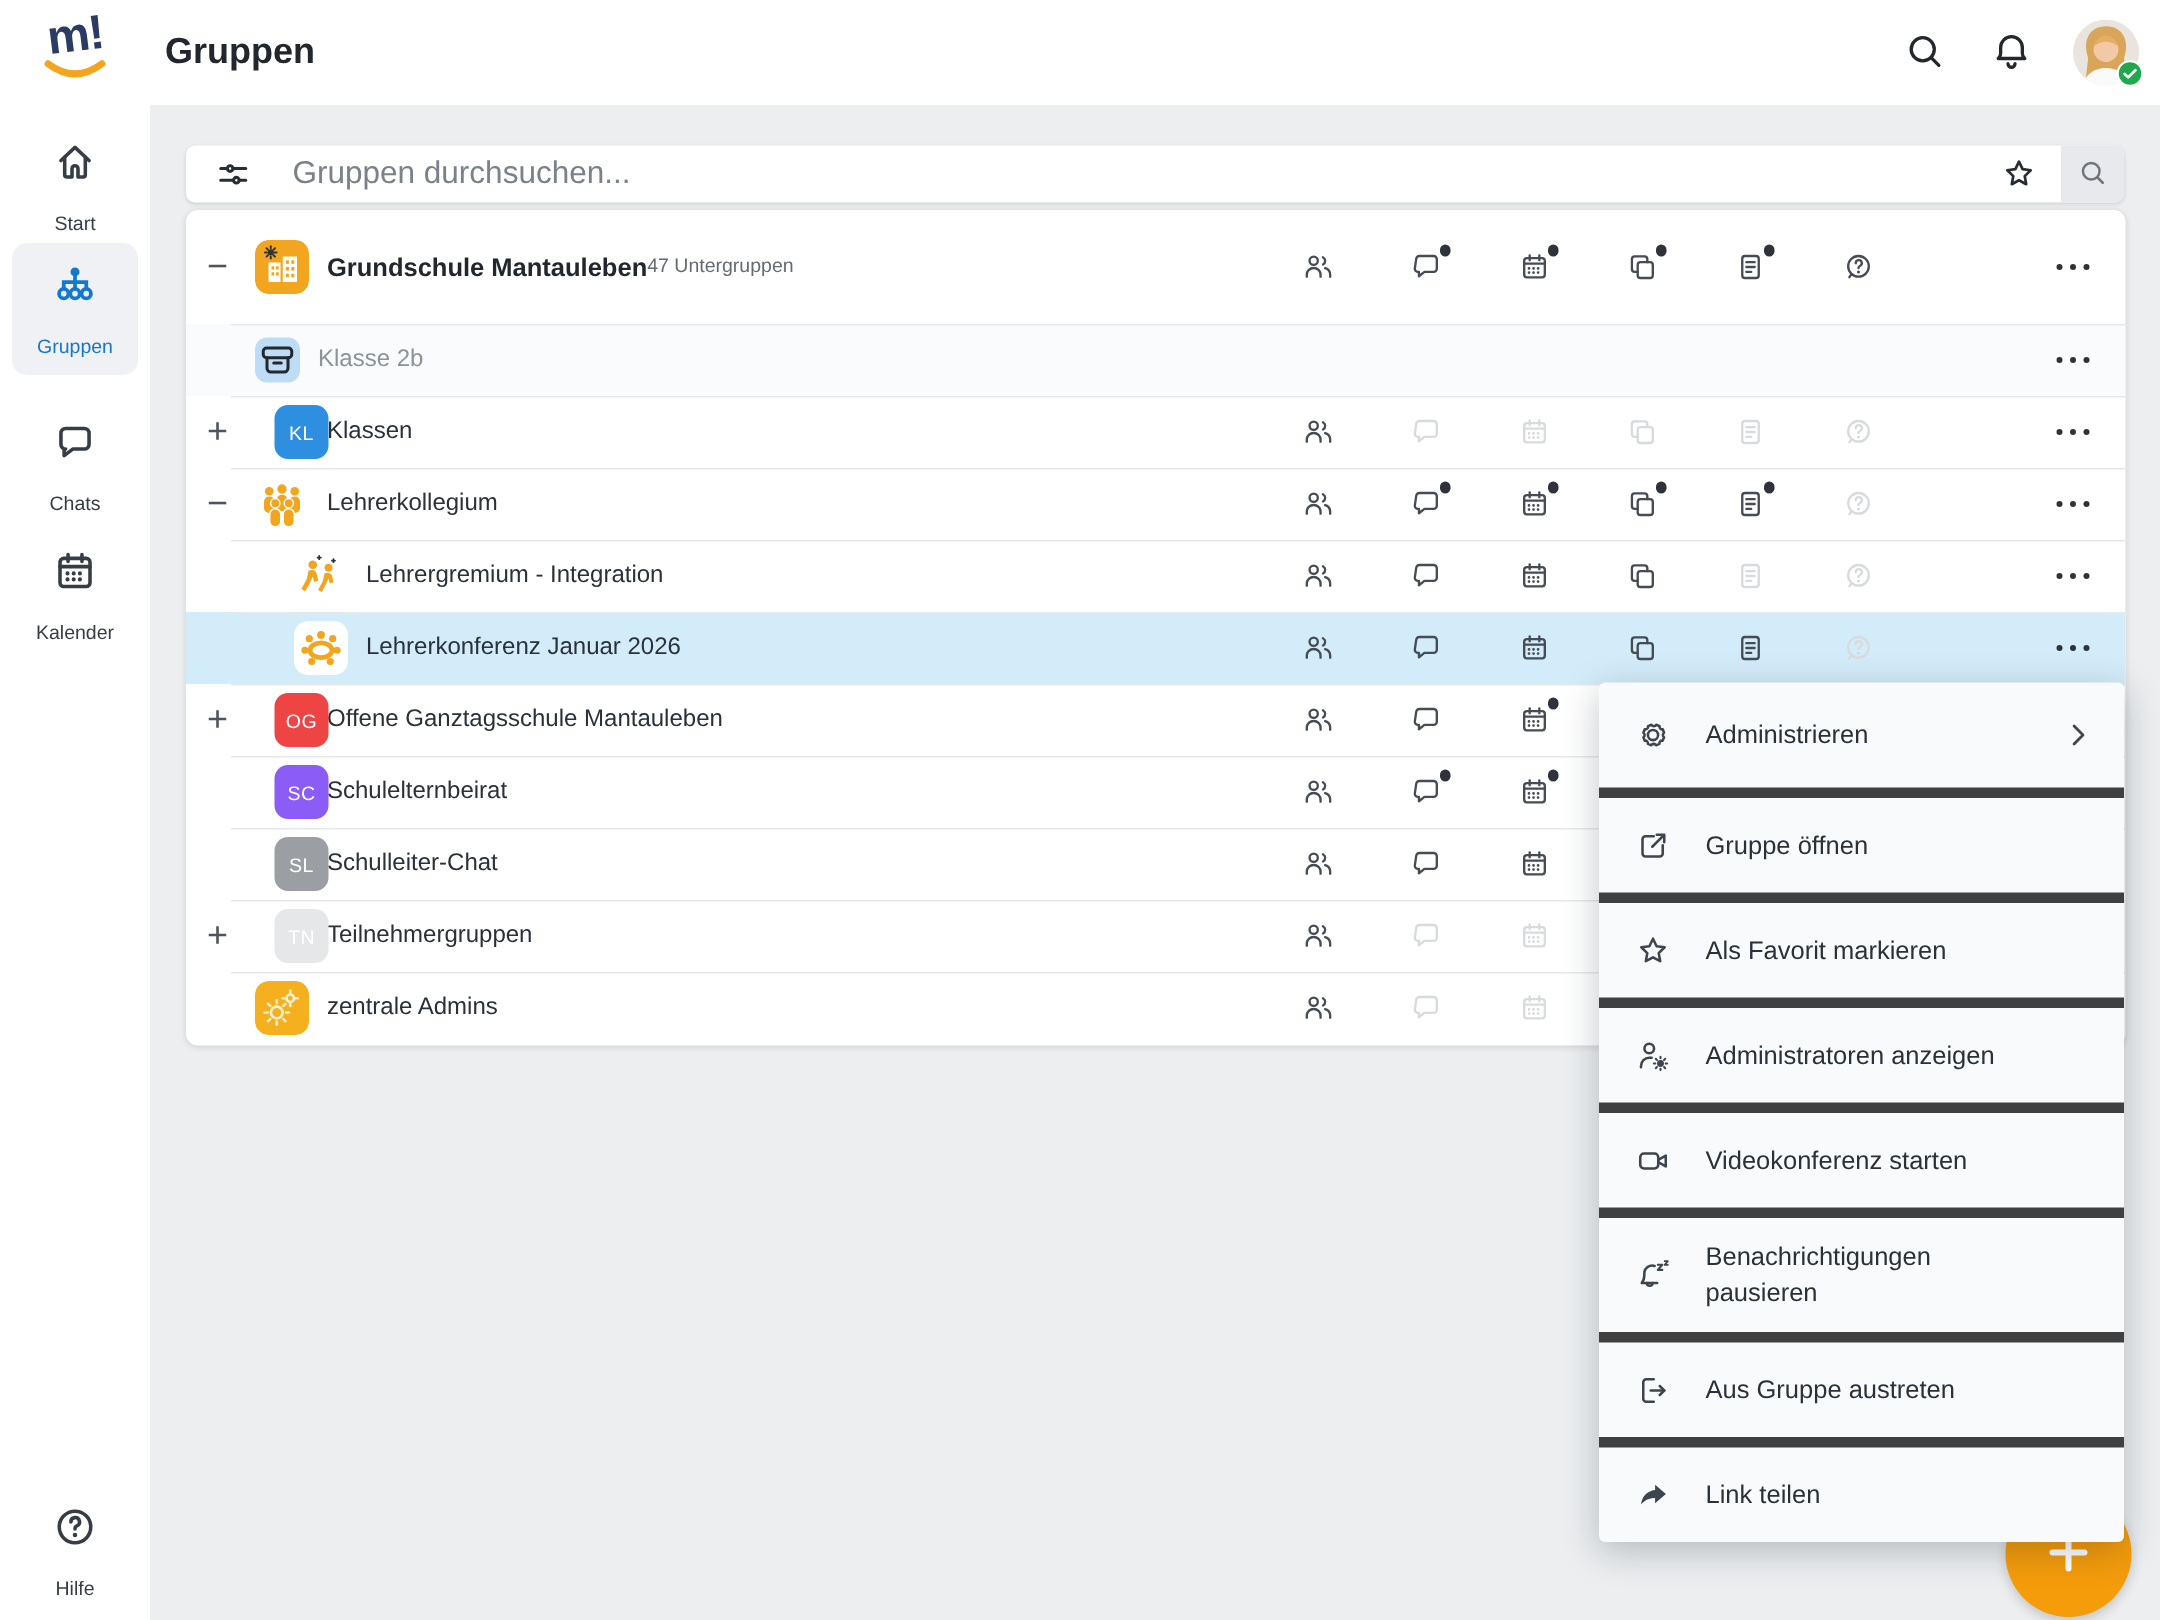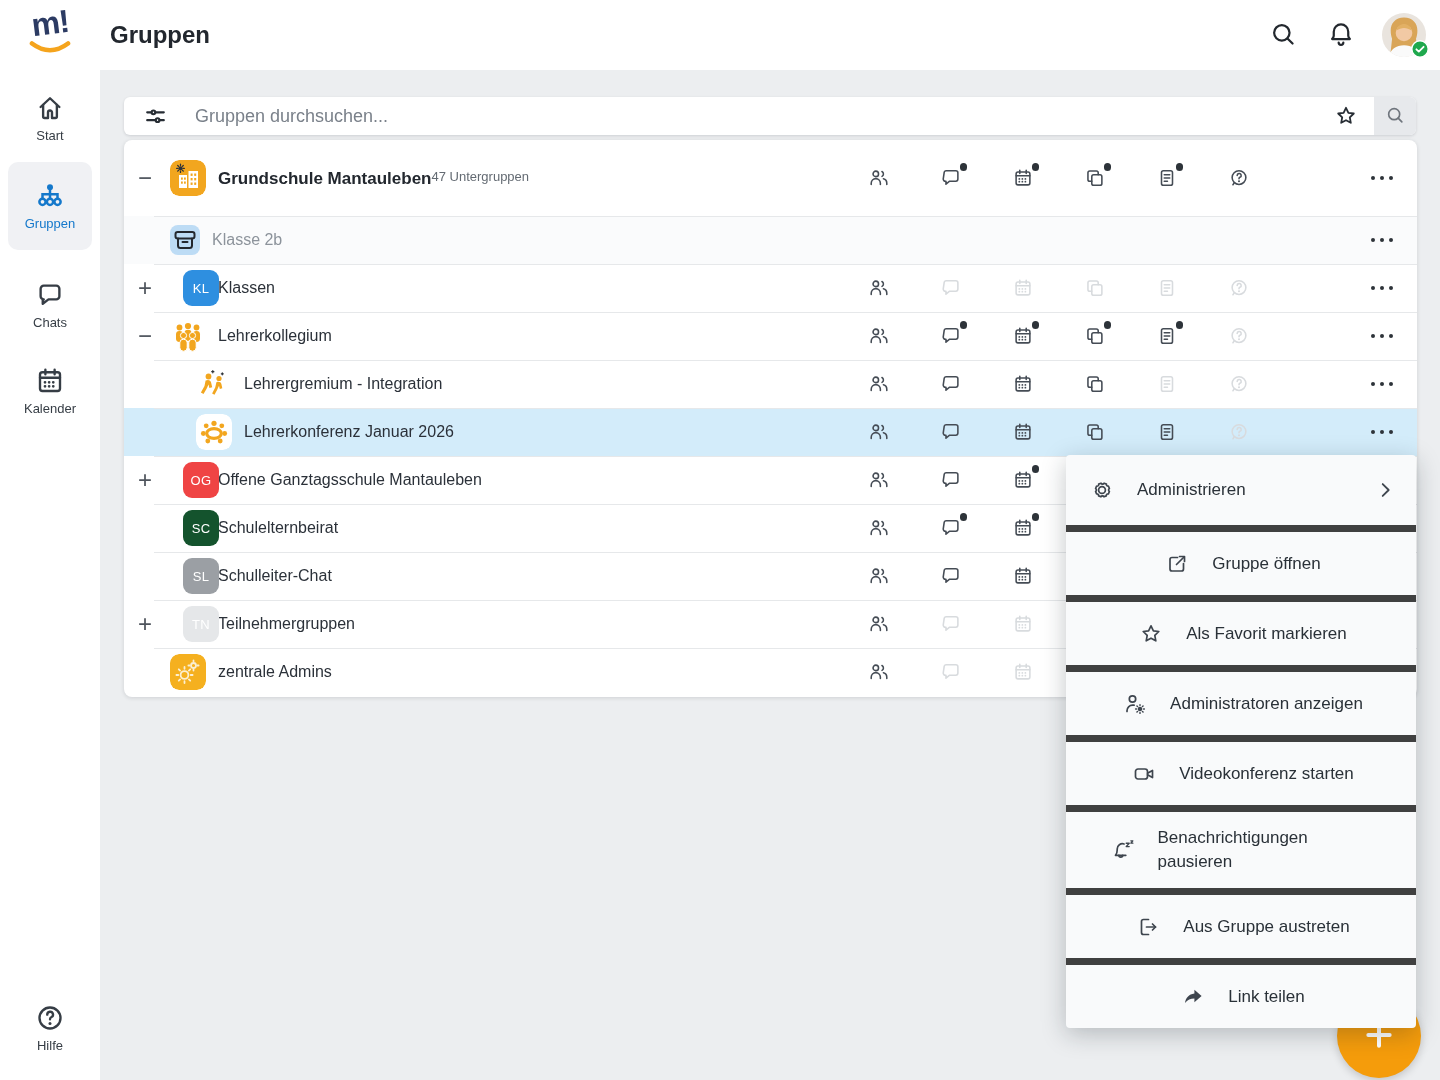--- a/index.html
+++ b/index.html
@@ -12,33 +12,33 @@
   .logo{position:absolute;left:24px;top:6px;width:52px;text-align:center;cursor:pointer;}
   .logo-text{display:block;font-size:32px;line-height:34px;font-weight:700;color:#2C3B63;letter-spacing:-1px;transform:rotate(-7deg);}
   .page-title{position:absolute;left:110px;top:0;height:70px;margin:0;display:flex;align-items:center;font-size:24px;font-weight:700;color:#22272E;}
   .hdr-actions{position:absolute;right:14px;top:0;height:70px;display:flex;align-items:center;gap:24px;}
   .hdr-btn{background:none;border:0;padding:0;width:34px;height:34px;display:flex;align-items:center;justify-content:center;color:#23282E;cursor:pointer;}
   .avatar-wrap{position:relative;width:44px;height:44px;cursor:pointer;}
   .avatar-badge{position:absolute;right:-3px;bottom:-1px;display:flex;}
 
   
   .sidebar{position:absolute;left:0;top:70px;width:100px;height:1010px;background:#fff;z-index:6;}
-  .nav-item{position:absolute;left:8px;width:84px;display:flex;flex-direction:column;align-items:center;gap:1px;color:#363D45;cursor:pointer;}
+  .nav-item{position:absolute;left:8px;width:84px;display:flex;flex-direction:column;align-items:center;gap:13px;color:#363D45;cursor:pointer;}
   .nav-label{font-size:13px;color:#363D45;}
   .nav-item.start{top:23px;}
   .nav-item.gruppen{top:92px;height:88px;justify-content:center;background:#F0F1F4;border-radius:10px;color:#1478CB;}
   .nav-item.gruppen .nav-label{color:#1478CB;}
   .nav-item.chats{top:210px;}
   .nav-item.kalender{top:296px;}
   .nav-item.hilfe{top:933px;}
 
   
   .searchbar{position:absolute;left:124px;top:97px;width:1292px;height:38px;background:#fff;border-radius:6px;box-shadow:0 1px 3px rgba(25,35,45,.15);display:flex;align-items:center;z-index:3;}
   .sb-filter{margin-left:19px;display:flex;color:#272D34;cursor:pointer;}
-  .sb-input{flex:1;border:0;outline:0;background:transparent;font-size:18px;color:#701a75;padding-left:27px;font-family:"Liberation Sans",sans-serif;}
+  .sb-input{flex:1;border:0;outline:0;background:transparent;font-size:21px;color:#701a75;padding-left:27px;font-family:"Liberation Sans",sans-serif;}
   .sb-input::placeholder{color:#7A818A;}
   .sb-star{background:none;border:0;padding:0;margin-right:16px;display:flex;color:#272D34;cursor:pointer;}
   .sb-btn{width:42px;height:38px;background:#E7E9EC;border:0;border-radius:0 6px 6px 0;display:flex;align-items:center;justify-content:center;color:#6F757D;cursor:pointer;}
 
   
   .card{position:absolute;left:124px;top:140px;width:1293px;height:557px;background:#fff;border-radius:8px;box-shadow:0 1px 4px rgba(25,35,45,.14);overflow:hidden;z-index:3;}
   .grow{position:relative;height:48px;display:flex;align-items:center;cursor:pointer;}
   .grow.first{height:76px;}
   .grow.divided::before{content:"";position:absolute;left:30px;right:0;top:0;height:1px;background:#E6E8EA;}
   .grow.selected{background:#D3ECFA;}
@@ -60,21 +60,21 @@
   .iwrap{position:relative;display:flex;}
   .dotb{position:absolute;top:-4px;right:-5px;width:7.5px;height:7.5px;border-radius:50%;background:#2D3339;}
   .ic-dark{color:#454C55;}
   .ic-light{color:#D8DBDE;}
   .spacer{width:72px;}
   .dots{width:70px;height:100%;display:flex;justify-content:center;align-items:center;gap:4.5px;cursor:pointer;}
   .dots i{width:4.5px;height:4.5px;border-radius:50%;background:#2D3339;}
 
   
   .cmenu{position:absolute;left:1066px;top:455px;width:350px;background:#F9FAFB;border-radius:4px;box-shadow:0 6px 24px rgba(20,30,40,.25);z-index:10;overflow:hidden;}
-  .menu-item{display:flex;align-items:center;min-height:70px;padding:14px 20px 14px 24px;box-sizing:border-box;cursor:pointer;justify-content:center;}
+  .menu-item{display:flex;align-items:center;min-height:70px;padding:14px 20px 14px 24px;box-sizing:border-box;cursor:pointer;}
   .menu-item.divided{border-top:7px solid #404040;}
   .mi-icon{width:26px;display:flex;color:#3E454E;margin-right:21px;flex:none;}
   .mi-label{font-size:17px;color:#2A3138;line-height:24px;max-width:218px;}
   .mi-chevron{margin-left:auto;display:flex;color:#3E454E;}
 
   
   .fab{position:absolute;left:1337px;top:994px;width:84px;height:84px;border-radius:50%;background:#F59C0B;border:0;z-index:5;display:flex;align-items:center;justify-content:center;color:#fff;cursor:pointer;box-shadow:0 3px 8px rgba(0,0,0,.18);}
 </style>
 </head>
 <body>
@@ -689,21 +689,21 @@
           </span>
           <span class="spacer"></span>
           <span class="dots">
             <i></i>
             <i></i>
             <i></i>
           </span>
         </span>
       </div>
       <div class="grow divided">
-        <span class="g-avatar initials" style="background:#14532d;color:#FFFFFF">SC</span>
+        <span class="g-avatar initials" style="background:#8b5cf6;color:#FFFFFF">SC</span>
         <span class="g-text">
           <span class="g-name">Schulelternbeirat</span>
         </span>
         <span class="row-right">
           <span class="islot">
             <span class="iwrap ic-dark">
               <svg width="22" height="22" viewBox="0 0 24 24" fill="none" stroke="currentColor" stroke-width="1.7" stroke-linecap="round" stroke-linejoin="round">
                 <circle cx="8.5" cy="7.5" r="3"></circle>
                 <path d="M3.5 19v-1.3c0-2.9 2.2-5 5-5s5 2.1 5 5V19"></path>
                 <path d="M15.2 4.9a3 3 0 0 1 .1 5.3"></path>

